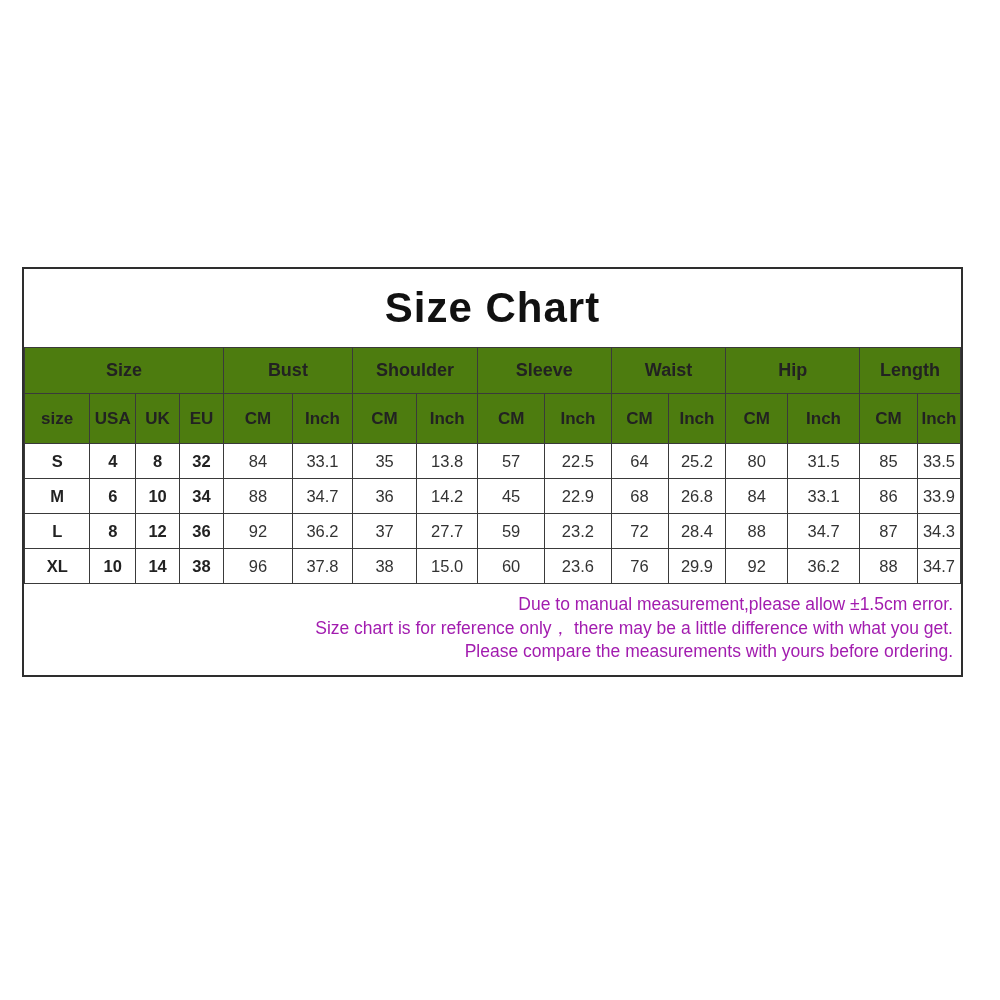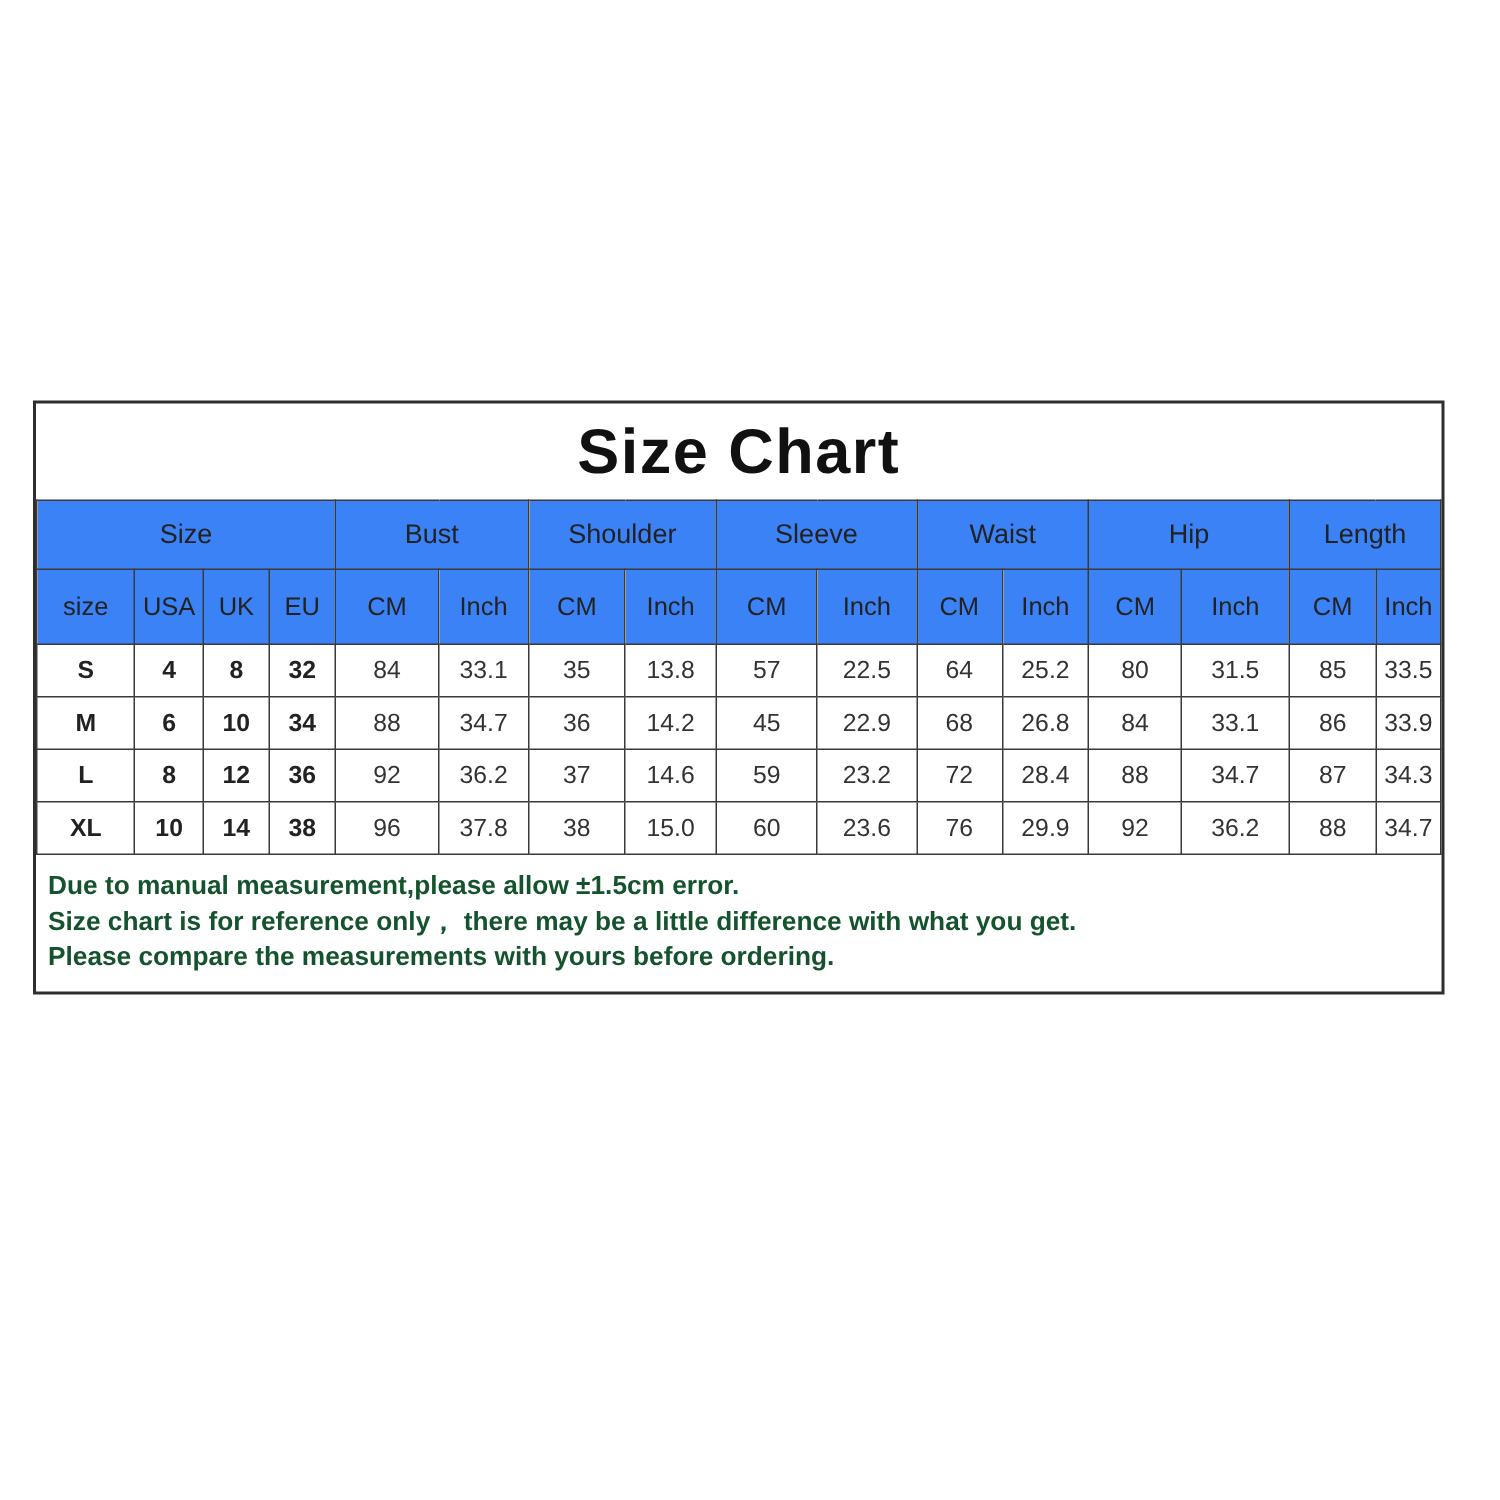--- a/index.html
+++ b/index.html
@@ -13,21 +13,21 @@
   .panel {
     position: absolute;
     left: 22px;
     top: 267px;
     width: 941px;
     background: #ffffff;
     border: 2px solid #2e2e2e;
     box-sizing: border-box;
   }
   .title {
-    height: 64px;
+    height: 78px;
     display: flex;
     align-items: center;
     justify-content: center;
     font-size: 42px;
     font-weight: bold;
     color: #111111;
     letter-spacing: 1px;
   }
   table.size-table {
     width: 100%;
@@ -37,22 +37,22 @@
   table.size-table th, table.size-table td {
     border: 1px solid #3a3a3a;
     text-align: center;
     vertical-align: middle;
     padding: 0;
     overflow: hidden;
     white-space: nowrap;
     color: #222222;
   }
   table.size-table th {
-    background: #3b82f6;
-    font-weight: normal;
+    background: #4d7c0f;
+    font-weight: bold;
   }
   tr.group-row th {
     height: 45px;
     font-size: 18px;
   }
   tr.sub-row th {
     height: 49px;
     font-size: 17px;
   }
   table.size-table td {
@@ -61,24 +61,24 @@
     font-weight: 400;
     color: #333333;
   }
   table.size-table td.bold-col {
     font-weight: bold;
     color: #222222;
   }
   .notes {
     padding: 9px 8px 11px 8px;
     font-size: 17.5px;
-    font-weight: bold;
-    color: #14532d;
+    font-weight: normal;
+    color: #a21caf;
     line-height: 23.5px;
-    text-align: left;
+    text-align: right;
   }
 </style>
 </head>
 <body>
 
 <div class="panel">
   <div class="title">Size Chart</div>
   <table class="size-table">
       <colgroup>
         <col style="width: 7%;">
@@ -165,21 +165,21 @@
           <td>33.9</td>
         </tr>
         <tr>
           <td class="bold-col">L</td>
           <td class="bold-col">8</td>
           <td class="bold-col">12</td>
           <td class="bold-col">36</td>
           <td>92</td>
           <td>36.2</td>
           <td>37</td>
-          <td>14.6</td>
+          <td>27.7</td>
           <td>59</td>
           <td>23.2</td>
           <td>72</td>
           <td>28.4</td>
           <td>88</td>
           <td>34.7</td>
           <td>87</td>
           <td>34.3</td>
         </tr>
         <tr>

